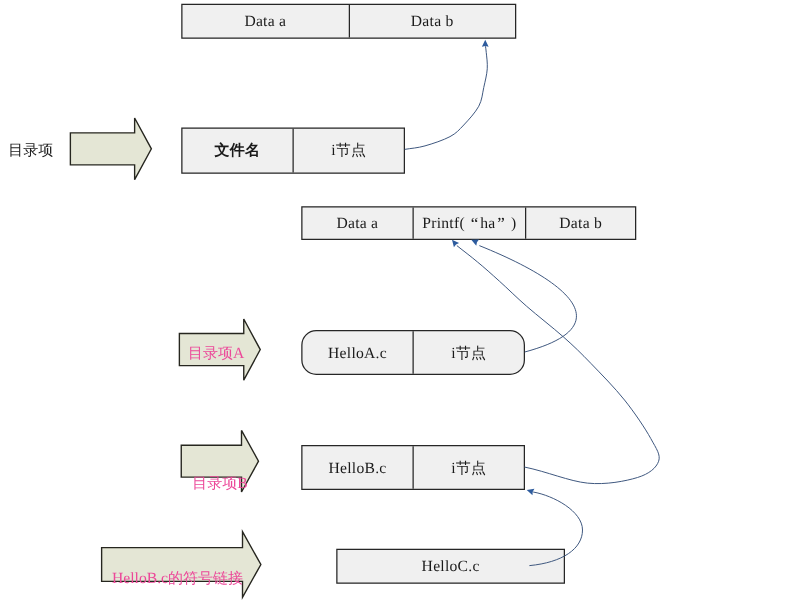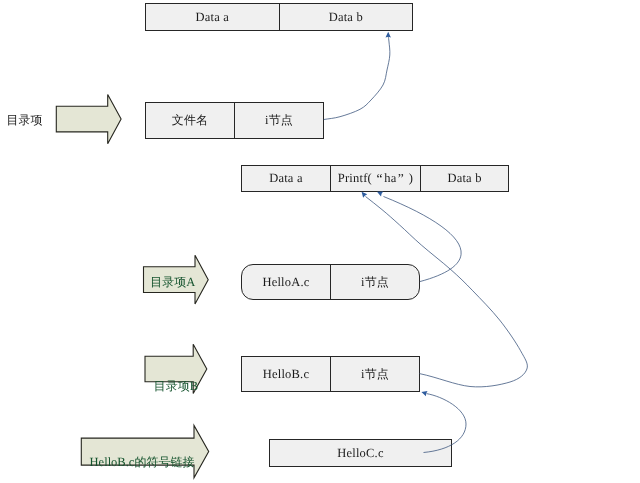--- a/index.html
+++ b/index.html
@@ -13,21 +13,21 @@
             pointer-events:none;}
   svg.shapes{z-index:1}
   svg.links{z-index:3}
   .box{position:absolute;box-sizing:border-box;border:1.2px solid #262626;
        background:#f0f0f0;display:flex;z-index:2;}
   .cell{display:flex;align-items:center;justify-content:center;
         font-size:12.5px;color:#1a1a1a;box-sizing:border-box;
         white-space:pre;letter-spacing:.2px;}
   .cell + .cell{border-left:1.2px solid #262626;}
   .side-label{position:absolute;font-size:12.5px;color:#222;white-space:pre;}
-  .arrow-text{position:absolute;z-index:2;font-size:12.5px;color:#14532d;
+  .arrow-text{position:absolute;z-index:2;font-size:12.5px;color:#ec4899;
               white-space:pre;text-align:center;}
   .cjk{font-size:12px;}
   .quote{font-size:13.6px;padding:0 1.4px;}
   .latin{font-size:12.5px;}
 </style>
 </head>
 <body>
 
 <div id="stage">
 
@@ -40,21 +40,21 @@
       </g>
   </svg>
 
   <div id="boxes">
       <div class="box" style="left: 145px; top: 3px; width: 268px; height: 28px;">
         <div class="cell" style="flex: 89 0 0px;">Data a</div>
         <div class="cell" style="flex: 89 0 0px;">Data b</div>
       </div>
       <div class="side-label" style="left: 6.5px; top: 111.5px;"><span class="cjk">目录项</span></div>
       <div class="box" style="left: 145px; top: 102px; width: 179px; height: 37px;">
-        <div class="cell" style="flex: 89 0 0px;"><span class="cjk">文件名</span></div>
+        <div class="cell" style="flex: 89 0 0px; font-weight: bold;"><span class="cjk">文件名</span></div>
         <div class="cell" style="flex: 89 0 0px;"><span class="latin">i</span><span class="cjk">节点</span></div>
       </div>
       <div class="box" style="left: 241px; top: 165px; width: 268px; height: 27px;">
         <div class="cell" style="flex: 89 0 0px;">Data a</div>
         <div class="cell" style="flex: 90.5 0 0px;"><span class="latin">Printf( </span><span class="quote">“</span><span class="latin">ha</span><span class="quote">”</span><span class="latin"> )</span></div>
         <div class="cell" style="flex: 88 0 0px;">Data b</div>
       </div>
       <div class="arrow-text" style="left: 140.5px; top: 273.65px; width: 64.7px; line-height: 16px;"><span class="cjk">目录项</span><span class="latin">A</span></div>
       <div class="box" style="left: 241px; top: 264px; width: 179px; height: 36px; border-radius: 12px;">
         <div class="cell" style="flex: 89 0 0px;">HelloA.c</div>

